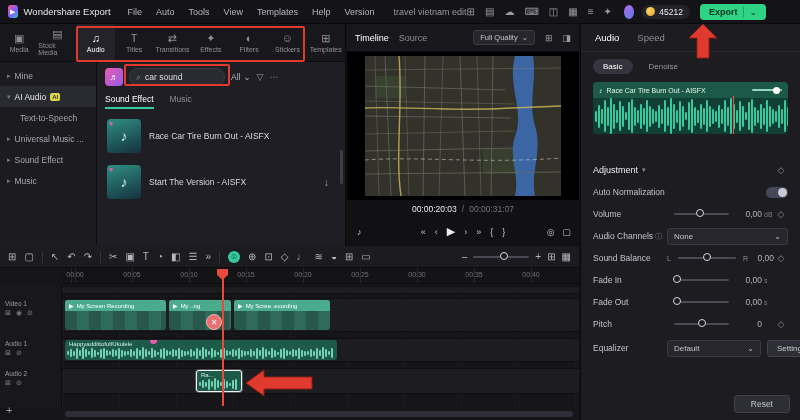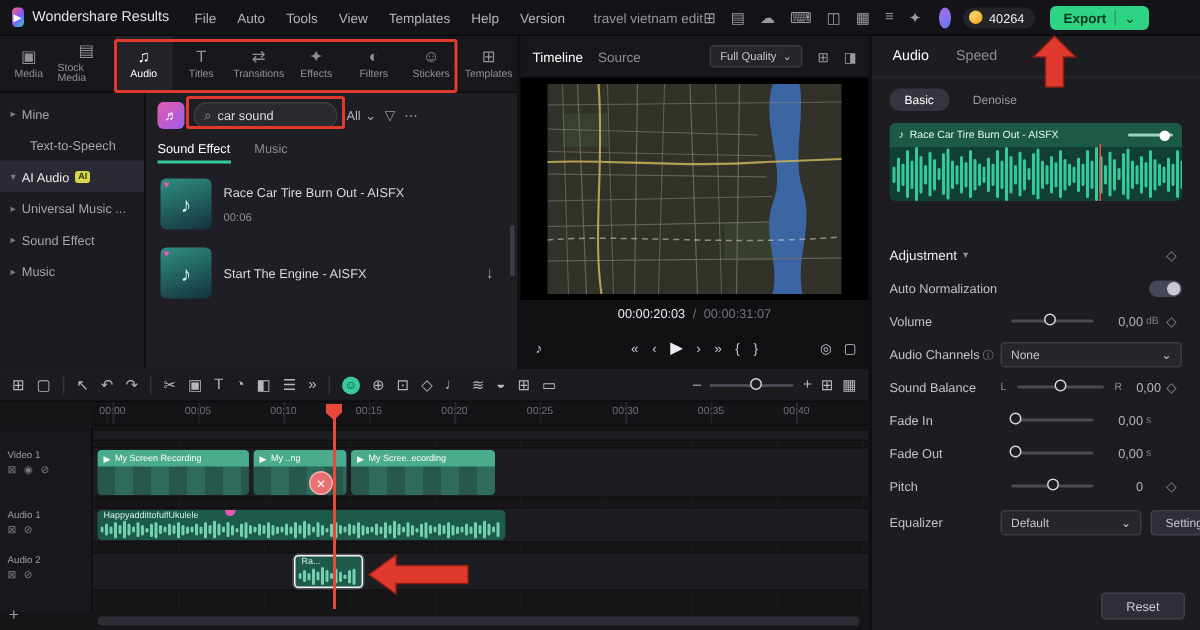--- a/index.html
+++ b/index.html
@@ -184,21 +184,21 @@
   .anno { position:absolute; z-index:99; pointer-events:none; }
   .anno-box { border:2px solid #e0392e; border-radius:2px; }
 </style>
 </head>
 <body>
 
 <div class="topbar">
   <span class="logo-sq">
       <span>▶</span>
     </span>
-  <span class="app-name">Wondershare Results</span>
+  <span class="app-name">Wondershare Export</span>
   <span class="menu-item">File</span>
   <span class="menu-item">Auto</span>
   <span class="menu-item">Tools</span>
   <span class="menu-item">View</span>
   <span class="menu-item">Templates</span>
   <span class="menu-item">Help</span>
   <span class="menu-item">Version</span>
   <span class="proj-title">travel vietnam edit</span>
   <span class="tb-spacer"></span>
   <span class="tb-icons">
@@ -207,21 +207,21 @@
     <span>☁</span>
     <span>⌨</span>
     <span>◫</span>
     <span>▦</span>
     <span>≡</span>
     <span>✦</span>
   </span>
   <span class="avatar"></span>
   <span class="coin-badge">
     <span class="coin"></span>
-    <span class="coin-val">40264</span>
+    <span class="coin-val">45212</span>
   </span>
   <button class="export-btn">
     <span>Export</span>
     <span class="dd">⌄</span>
   </button>
 </div>
 
 <div class="left-panel">
   <div class="left-tabs">
     <div class="ltab">
@@ -260,27 +260,27 @@
         <span class="ic">⊞</span>
         <span>Templates</span>
       </div>
   </div>
   <div class="left-body">
     <div class="sidebar">
       <div class="side-item">
           <span class="chev">▸</span>
           <span>Mine</span>
         </div>
-      <div class="side-item child">
-          <span>Text-to-Speech</span>
-        </div>
       <div class="side-item active">
           <span class="chev">▾</span>
           <span>AI Audio</span>
           <span class="ai-badge">AI</span>
+        </div>
+      <div class="side-item child">
+          <span>Text-to-Speech</span>
         </div>
       <div class="side-item">
           <span class="chev">▸</span>
           <span>Universal Music ...</span>
         </div>
       <div class="side-item">
           <span class="chev">▸</span>
           <span>Sound Effect</span>
         </div>
       <div class="side-item">
@@ -309,30 +309,29 @@
         <span class="se-tab">Music</span>
       </div>
       <div class="aud-list">
         <div class="aud-item">
           <span class="thumb">
             <span class="hrt">♥</span>
             <span class="note">♪</span>
           </span>
           <span class="aud-meta">
             <div class="aud-title">Race Car Tire Burn Out - AISFX</div>
-            <div class="aud-dur">00:06</div>
           </span>
         </div>
         <div class="aud-item">
           <span class="thumb">
             <span class="hrt">♥</span>
             <span class="note">♪</span>
           </span>
           <span class="aud-meta">
-            <div class="aud-title">Start The Engine - AISFX</div>
+            <div class="aud-title">Start The Version - AISFX</div>
           </span>
           <span class="dl-ic">↓</span>
         </div>
       </div>
       <span class="lscroll"></span>
     </div>
   </div>
 </div>
 
 <div class="center-panel">

